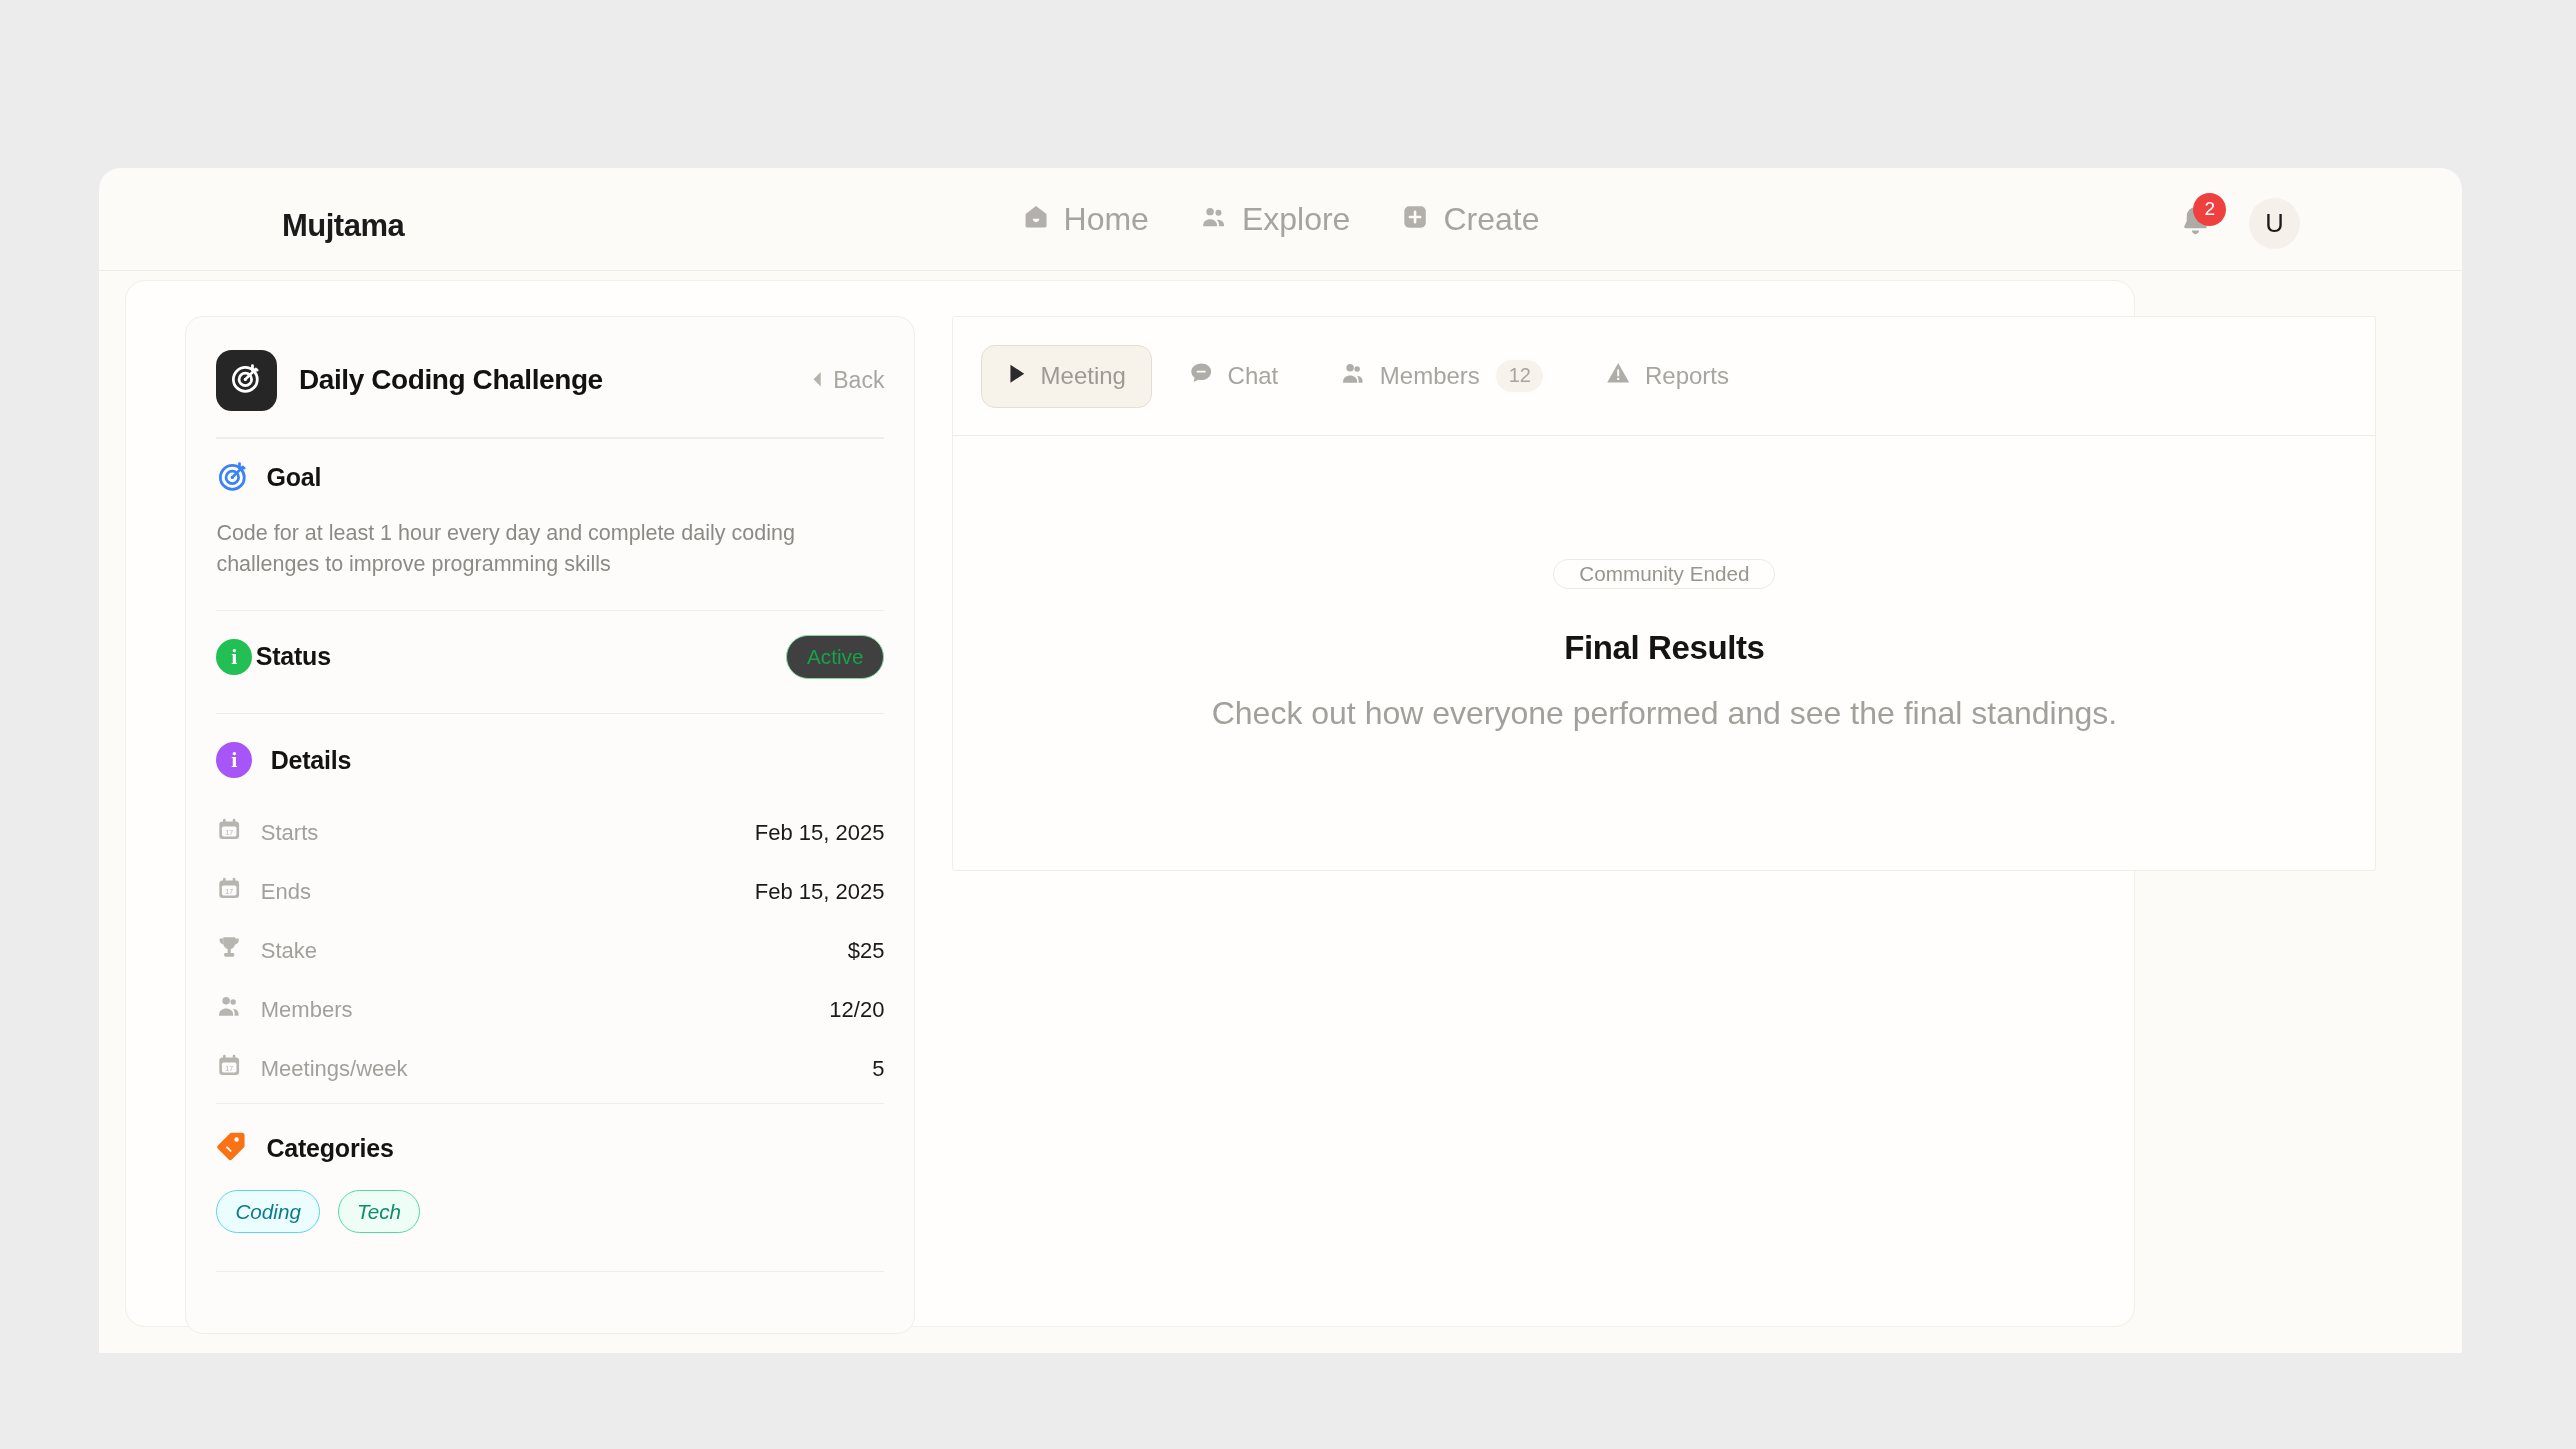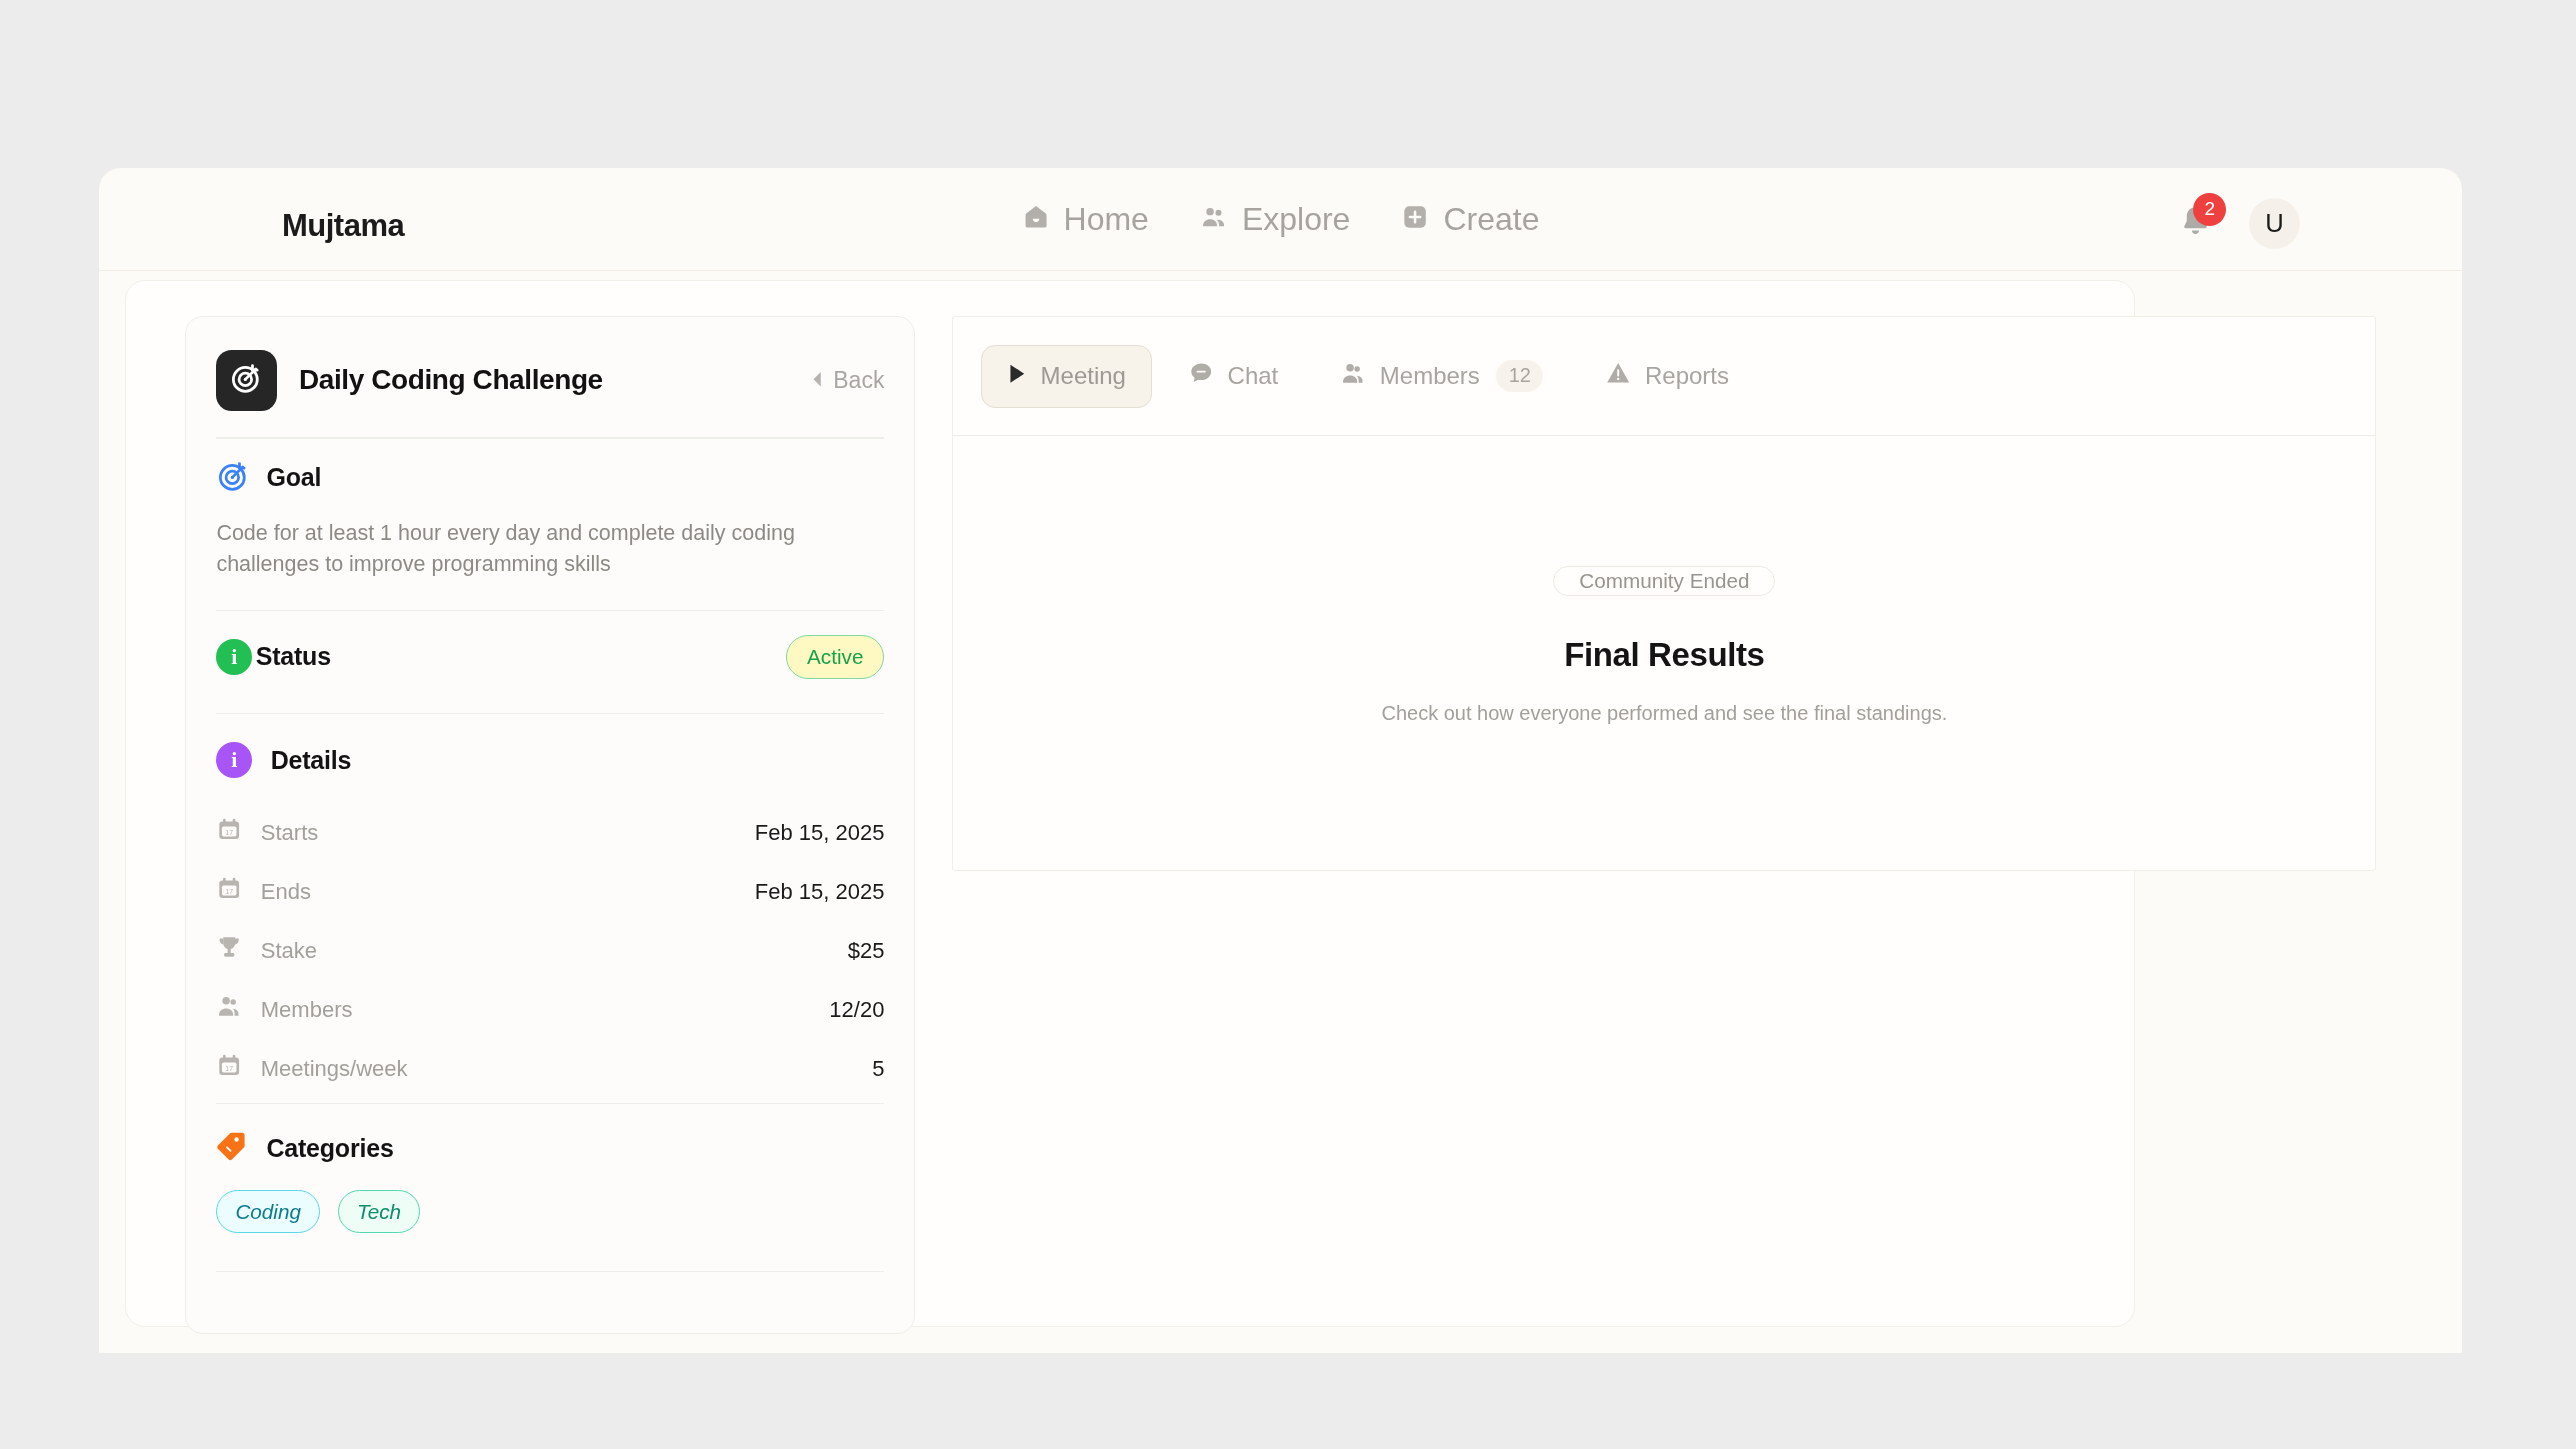--- a/index.html
+++ b/index.html
@@ -113,21 +113,21 @@
     flex: 0 0 auto;
   }
   .ic-green { background: #22bf55; }
   .ic-purple { background: #a855f7; }
 
   .status-row { display: flex; align-items: center; height: 51px; }
   .status-row .sec-title { margin-left: 3.3px; }
   .pill-active {
     margin-left: auto;
     padding: 9px 20px; border-radius: 825px;
-    border: 1.2px solid #7fd9a0; background: #fef9c3;
+    border: 1.2px solid #7fd9a0; background: #404040;
     color: #15a34a; font-size: 20.7px;
   }
 
   .detail-row {
     display: flex; align-items: flex-end; height: 59px;
   }
   .detail-label {
     margin-left: 18px;
     font-size: 22px; color: #a3a09c;
   }
@@ -186,21 +186,21 @@
     border: 1.2px solid #eee9e1; background: #fffefc;
     font-size: 20.7px; color: #98958f;
   }
   .final-title {
     margin-top: 40px;
     font-size: 33px; font-weight: 700; color: #141414;
     letter-spacing: -0.4px;
   }
   .final-sub {
     margin-top: 28px;
-    font-size: 20px; color: #a3a09b;
+    font-size: 32px; color: #a3a09b;
   }
 </style>
 </head>
 <body>
 
 <div class="app">
 
   <div class="topnav">
 
     <div class="brand">Mujtama</div>

